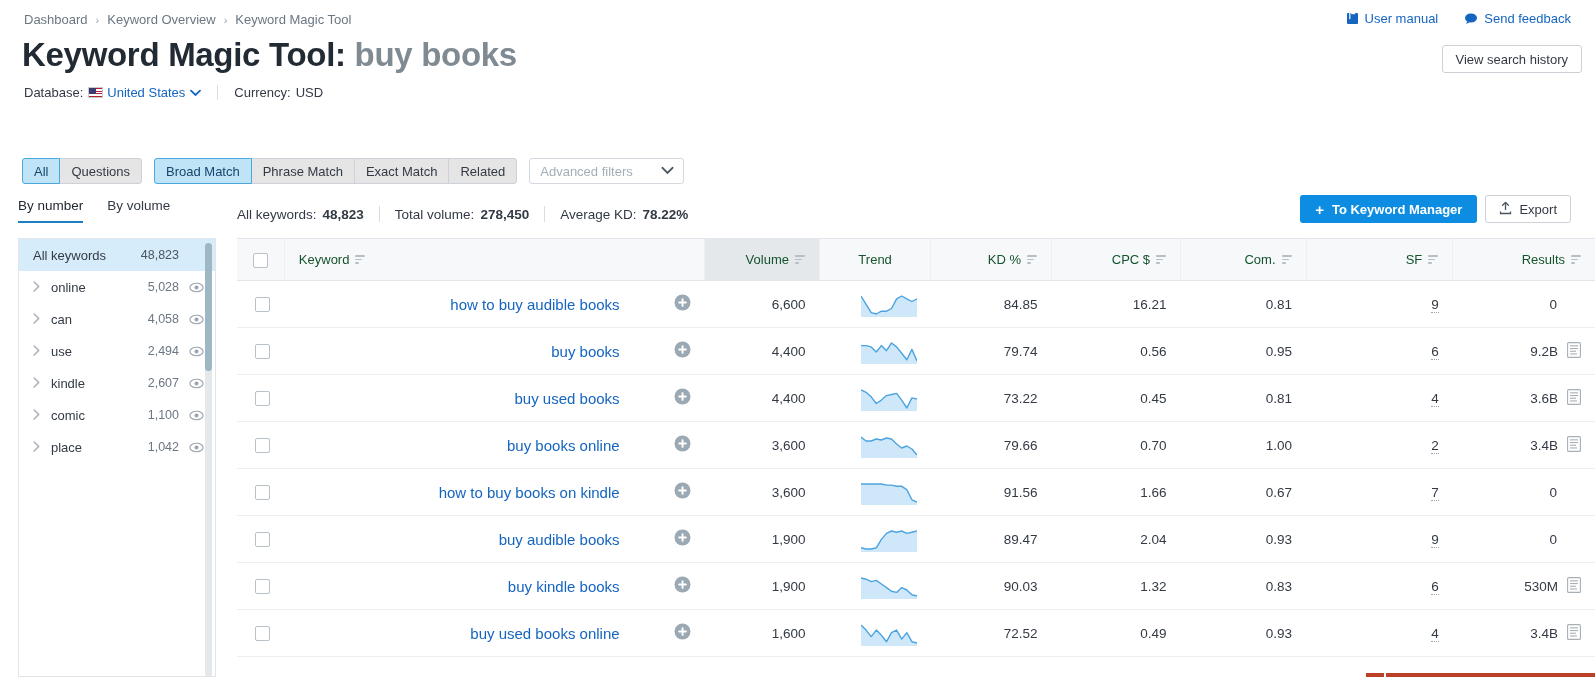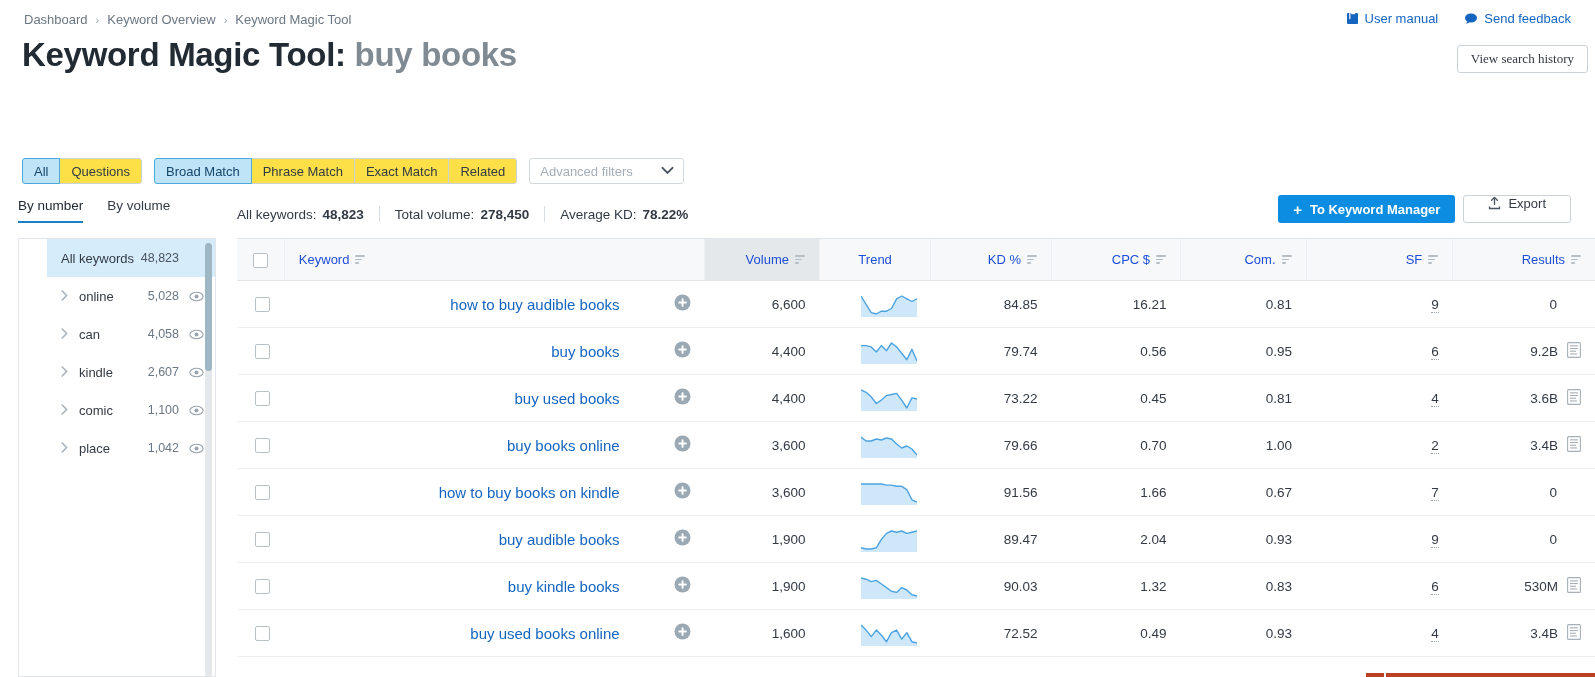--- a/index.html
+++ b/index.html
@@ -35,26 +35,26 @@
     position: absolute; left: 22px; top: 36px;
     font-size: 33px; font-weight: 700; letter-spacing: -0.3px;
     white-space: nowrap;
     text-align: center;
   }
   .title .main { color: #222a33; }
   .title .kw { color: #7f8a93; font-weight: 700; }
 
   
   .hist-btn {
-    position: absolute; right: 7px; top: 45px;
+    position: absolute; right: 13px; top: 45px;
     height: 28px; padding: 0 13px;
     border: 1px solid #ccd2d8; border-radius: 3px;
     background: #fff; color: #333a44; font-size: 13px;
     display: flex; align-items: center; cursor: pointer;
-    font-family: Liberation Serif, serif;
+    font-family: Liberation Sans, sans-serif;
   }
 
   
   .meta {
     position: absolute; left: 24px; top: 85px;
     display: flex; align-items: center; gap: 0;
     font-size: 13px; color: #333a44;
   }
   .meta .db-label { margin-right: 5px; }
   .flag {
@@ -73,21 +73,21 @@
   .meta .divider {
     display: inline-block; width: 1px; height: 15px;
     background: #d8dde2; margin: 0 16px;
   }
 
   
   .filters { position: absolute; left: 22px; top: 142px; display: flex; align-items: flex-end; gap: 12px; margin-top: 16px; }
   .btn-group { display: flex; }
   .btn-group .gbtn {
     height: 26px; padding: 0 11px;
-    border: 1px solid #ccd2d8; background: #fde047;
+    border: 1px solid #ccd2d8; background: #e5e5e5;
     font-size: 13px; color: #333a44; cursor: pointer;
     display: flex; align-items: center; font-family: inherit;
     margin-left: -1px;
   }
   .btn-group .gbtn:first-child { margin-left: 0; border-radius: 3px 0 0 3px; }
   .btn-group .gbtn:last-child { border-radius: 0 3px 3px 0; }
   .btn-group .gbtn.active {
     background: #bfe3f7; border-color: #4aa8dd; color: #16466b; position: relative; z-index: 2;
   }
   .adv-filters {
@@ -106,23 +106,23 @@
   .side-tab { color: #333a44; cursor: pointer; padding-bottom: 8px; }
   .side-tab.active { color: #222a33; border-bottom: 2px solid #1b7fc4; }
 
   .group-list {
     position: absolute; left: 18px; top: 238px;
     width: 198px; height: 439px;
     border: 1px solid #e2e6ea; border-top: 1px solid #e2e6ea;
     background: #fff; overflow: hidden;
   }
   .group-row {
-    height: 38px; display: flex; align-items: center;
+    height: 32px; display: flex; align-items: center;
     padding: 0 10px 0 14px; font-size: 13px; color: #333a44;
-    cursor: pointer; position: relative; margin-left: 28px;
+    cursor: pointer; position: relative;
   }
   .group-row.all { background: #d6ecfa; padding-left: 14px; }
   .group-row .arrow {
     width: 12px; color: #9aa4ae; font-size: 11px; flex: 0 0 12px;
   }
   .group-row .gname { flex: 1 1 auto; margin-left: 6px; }
   .group-row.all .gname { margin-left: 0; }
   .group-row .gcount { color: #6b7783; font-size: 12.5px; text-align: right; }
   .group-row.all .gcount { color: #4a5560; }
   .group-row .eye { width: 18px; margin-left: 8px; color: #9aa4ae; display: flex; justify-content: center; }
@@ -150,34 +150,34 @@
 
   
   .actions { position: absolute; right: 24px; top: 195px; display: flex; gap: 8px; }
   .btn-primary {
     height: 28px; padding: 0 15px; border: none; border-radius: 3px;
     background: #0d8de2; color: #fff; font-size: 13px; font-weight: 600;
     display: flex; align-items: center; gap: 8px; cursor: pointer; font-family: inherit;
   }
   .btn-primary .plus { font-size: 15px; font-weight: 700; line-height: 1; }
   .btn-export {
-    height: 28px; padding: 0 24px; border: 1px solid #ccd2d8; border-radius: 3px;
+    height: 28px; padding: 0 13px; border: 1px solid #ccd2d8; border-radius: 3px;
     background: #fff; color: #333a44; font-size: 13px;
-    display: flex; gap: 7px; cursor: pointer; font-family: inherit;
+    display: flex; align-items: center; gap: 7px; cursor: pointer; font-family: inherit;
   }
 
   
   .table-wrap {
     position: absolute; left: 237px; top: 238px; right: 0; bottom: 0;
     overflow: hidden;
   }
   table.kw { border-collapse: collapse; width: 1358px; table-layout: fixed; }
   table.kw th {
     background: #f7f8f9; border-bottom: 1px solid #e2e6ea; border-top: 1px solid #e2e6ea;
-    height: 42px; font-size: 13px; font-weight: 400; color: #1d4ed8;
+    height: 42px; font-size: 13px; font-weight: 400; color: #14532d;
     padding: 0 14px; text-align: right; vertical-align: middle;
     border-left: 1px solid #edf0f2;
   }
   table.kw th.first { border-left: none; text-align: center; padding: 0; }
   table.kw th.kwcol { text-align: left; }
   table.kw th.volcol { background: #e4e8ea; }
   table.kw th.trendcol { text-align: center; }
   .th-inner { display: inline-flex; align-items: center; gap: 6px; }
   .sort-ico { display: inline-flex; flex-direction: column; gap: 2px; }
   .sort-ico i { display:block; height: 1.5px; background: #b6bec6; border-radius: 1px; }
@@ -253,20 +253,33 @@
     </span>
   </div>
 
   <div class="title">
     <span class="main">Keyword Magic Tool:</span>
     <span class="kw">buy books</span>
   </div>
 
   <button class="hist-btn">View search history</button>
 
+  <div class="meta">
+    <span class="db-label">Database:</span>
+    <span class="flag"></span>
+    <span class="db-name">United States</span>
+    <span class="caret-dn">
+      <svg width="11" height="8" viewBox="0 0 11 8">
+          <path d="M1 1.6 L5.5 6 L10 1.6" stroke="#1565c0" stroke-width="1.8" fill="none" stroke-linecap="round"></path>
+        </svg>
+    </span>
+    <span class="divider"></span>
+    <span>Currency:</span>
+    <span style="margin-left:5px">USD</span>
+  </div>
 
   <div class="filters">
     <div class="btn-group">
       <button class="gbtn active">All</button>
       <button class="gbtn">Questions</button>
     </div>
     <div class="btn-group">
       <button class="gbtn active">Broad Match</button>
       <button class="gbtn">Phrase Match</button>
       <button class="gbtn">Exact Match</button>
@@ -306,20 +319,33 @@
               <circle cx="7.5" cy="5.5" r="2" fill="#9aa4ae"></circle>
             </svg>
           </span>
         </div>
         <div class="group-row">
           <span class="arrow"><svg width="7" height="11" viewBox="0 0 7 11">
               <path d="M1.2 1 L5.6 5.5 L1.2 10" stroke="#aab3bb" stroke-width="1.6" fill="none" stroke-linecap="round"></path>
             </svg></span>
           <span class="gname">can</span>
           <span class="gcount">4,058</span>
+          <span class="eye">
+            <svg width="15" height="11" viewBox="0 0 15 11">
+              <ellipse cx="7.5" cy="5.5" rx="6.6" ry="4.2" fill="none" stroke="#9aa4ae" stroke-width="1.1"></ellipse>
+              <circle cx="7.5" cy="5.5" r="2" fill="#9aa4ae"></circle>
+            </svg>
+          </span>
+        </div>
+        <div class="group-row">
+          <span class="arrow"><svg width="7" height="11" viewBox="0 0 7 11">
+              <path d="M1.2 1 L5.6 5.5 L1.2 10" stroke="#aab3bb" stroke-width="1.6" fill="none" stroke-linecap="round"></path>
+            </svg></span>
+          <span class="gname">use</span>
+          <span class="gcount">2,494</span>
           <span class="eye">
             <svg width="15" height="11" viewBox="0 0 15 11">
               <ellipse cx="7.5" cy="5.5" rx="6.6" ry="4.2" fill="none" stroke="#9aa4ae" stroke-width="1.1"></ellipse>
               <circle cx="7.5" cy="5.5" r="2" fill="#9aa4ae"></circle>
             </svg>
           </span>
         </div>
         <div class="group-row">
           <span class="arrow"><svg width="7" height="11" viewBox="0 0 7 11">
               <path d="M1.2 1 L5.6 5.5 L1.2 10" stroke="#aab3bb" stroke-width="1.6" fill="none" stroke-linecap="round"></path>

